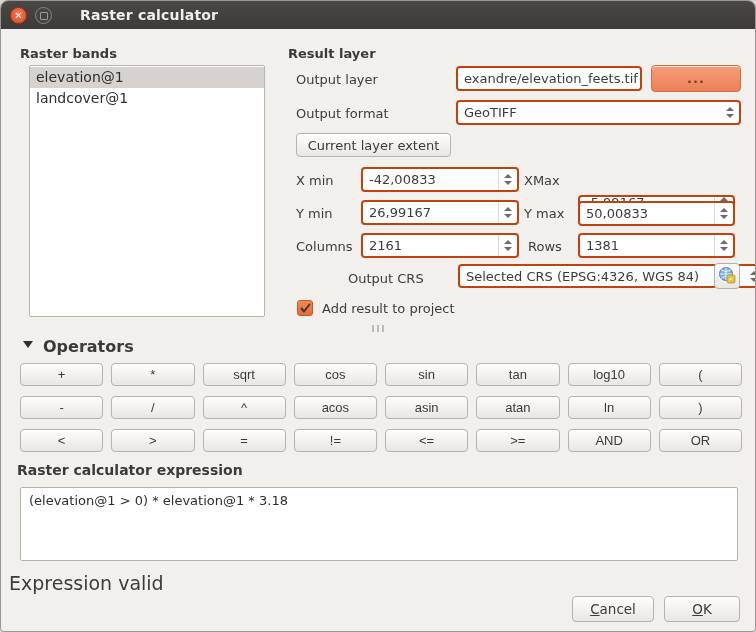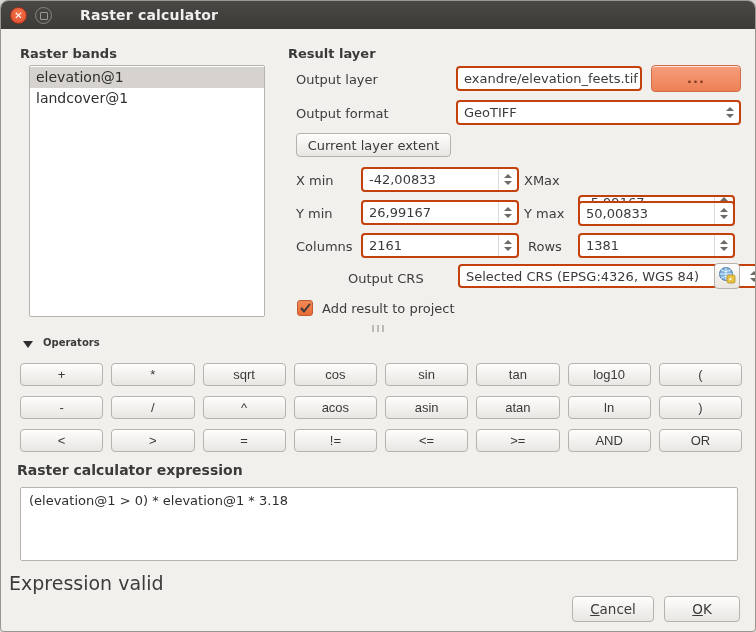--- a/index.html
+++ b/index.html
@@ -221,21 +221,21 @@
   </span>
   <div class="lbl" style="left:321px; top:300px;">Add result to project</div>
 
   <div class="splitter">
       <i></i>
       <i></i>
       <i></i>
     </div>
 
   <span class="collapse-tri"></span>
-  <div class="sect-label" style="left:42px; top:336px; font-size:10px;">Operators</div>
+  <div class="sect-label" style="left:42px; top:336px; font-size:16px;">Operators</div>
 
   <div class="op-grid">
     <button class="op-btn">+</button>
     <button class="op-btn">*</button>
     <button class="op-btn">sqrt</button>
     <button class="op-btn">cos</button>
     <button class="op-btn">sin</button>
     <button class="op-btn">tan</button>
     <button class="op-btn">log10</button>
     <button class="op-btn">(</button>

